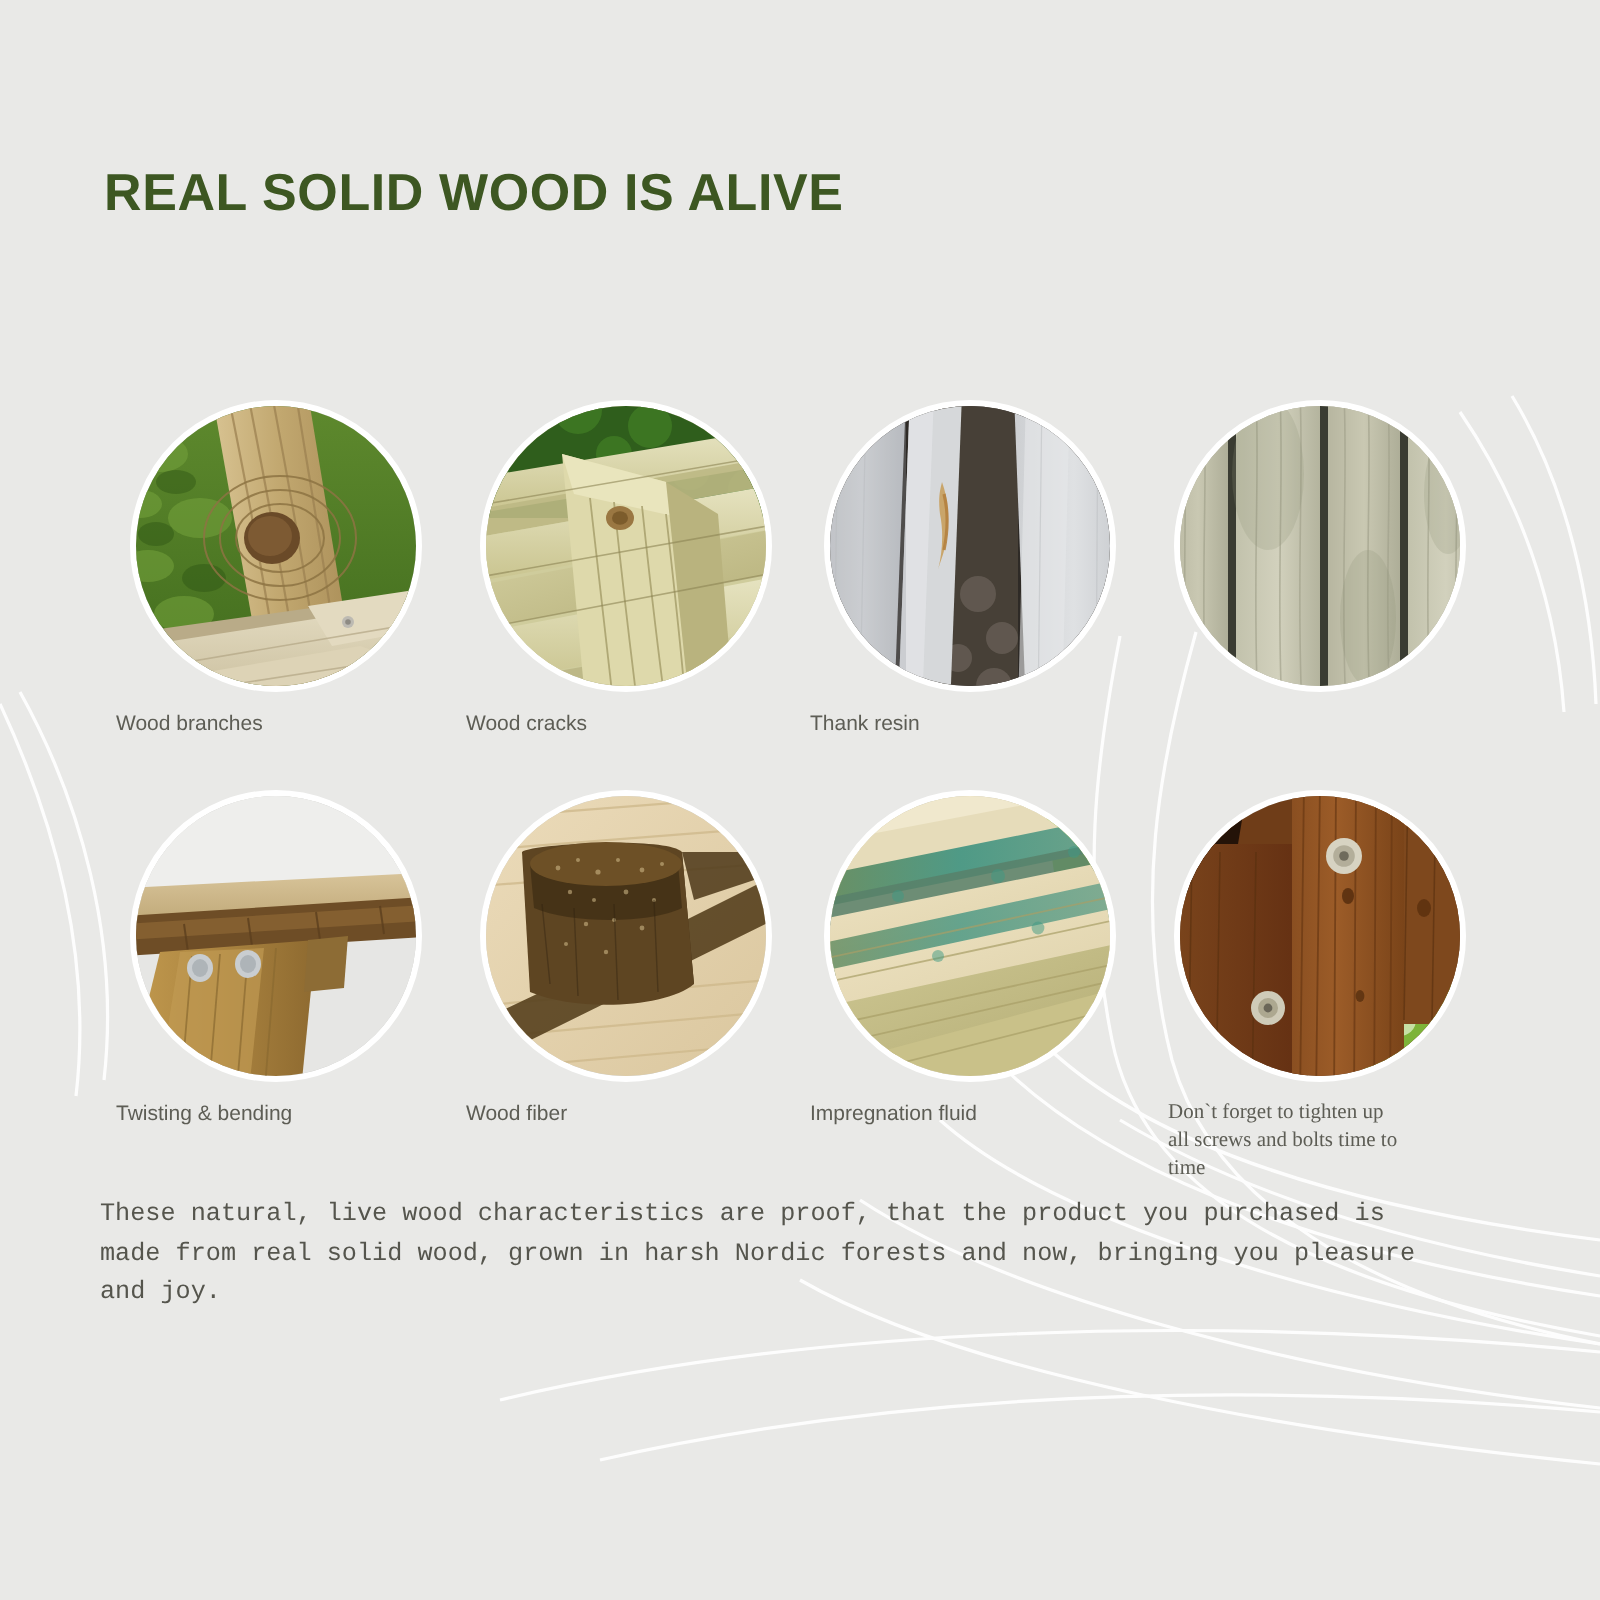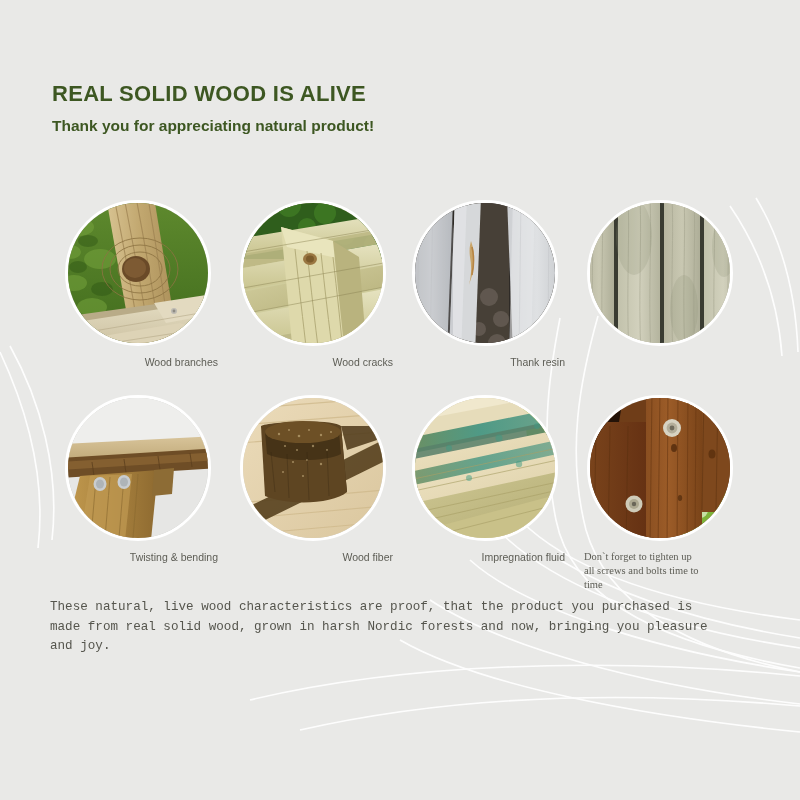--- a/index.html
+++ b/index.html
@@ -34,21 +34,21 @@
   }
 
   
   #header {
     position: absolute;
     left: 52px;
     top: 82px;
     z-index: 3;
   }
   #title {
-    font-size: 22px;
+    font-size: 26px;
     font-weight: bold;
     letter-spacing: 0.3px;
     color: #3d5722;
     margin: 0;
     line-height: 1.1;
     white-space: nowrap;
   }
   #subtitle {
     font-size: 15.5px;
     font-weight: bold;
@@ -81,21 +81,21 @@
     background: #cfcfcb;
   }
   .photo {
     position: absolute;
     left: -6px; top: -6px;
     width: 158px;
     height: 158px;
   }
   .caption {
     margin-top: 9px;
-    text-align: right;
+    text-align: left;
     font-size: 10.5px;
     line-height: 1.35;
     color: #5d5d55;
     font-family: "Liberation Sans", sans-serif;
   }
 
   
   #footer-text {
     position: absolute;
     left: 50px;
@@ -127,21 +127,20 @@
       <path d="M 0 352 C 28 412 46 480 38 548"></path>
       <path d="M 730 206 C 760 250 778 300 782 356"></path>
       <path d="M 756 198 C 784 244 796 300 798 352"></path>
       <path d="M 250 700 C 400 664 600 656 800 676"></path>
       <path d="M 300 730 C 450 696 620 690 800 706"></path>
     </g>
   </svg>
 
   <div id="header">
     <h1 id="title">REAL SOLID WOOD IS ALIVE</h1>
-    <div id="subtitle">Thank you for appreciating natural product!</div>
   </div>
 
   <div class="cell" style="left:58px; top:200px;">
     <div class="circle-wrap">
       <div class="circle">
         <svg class="photo" viewBox="0 0 158 158">
           <defs>
             <linearGradient id="g1grass" x1="0" y1="0" x2="0" y2="1">
               <stop offset="0" stop-color="#5f8a2e"></stop>
                 <stop offset="1" stop-color="#3f6a1c"></stop>

